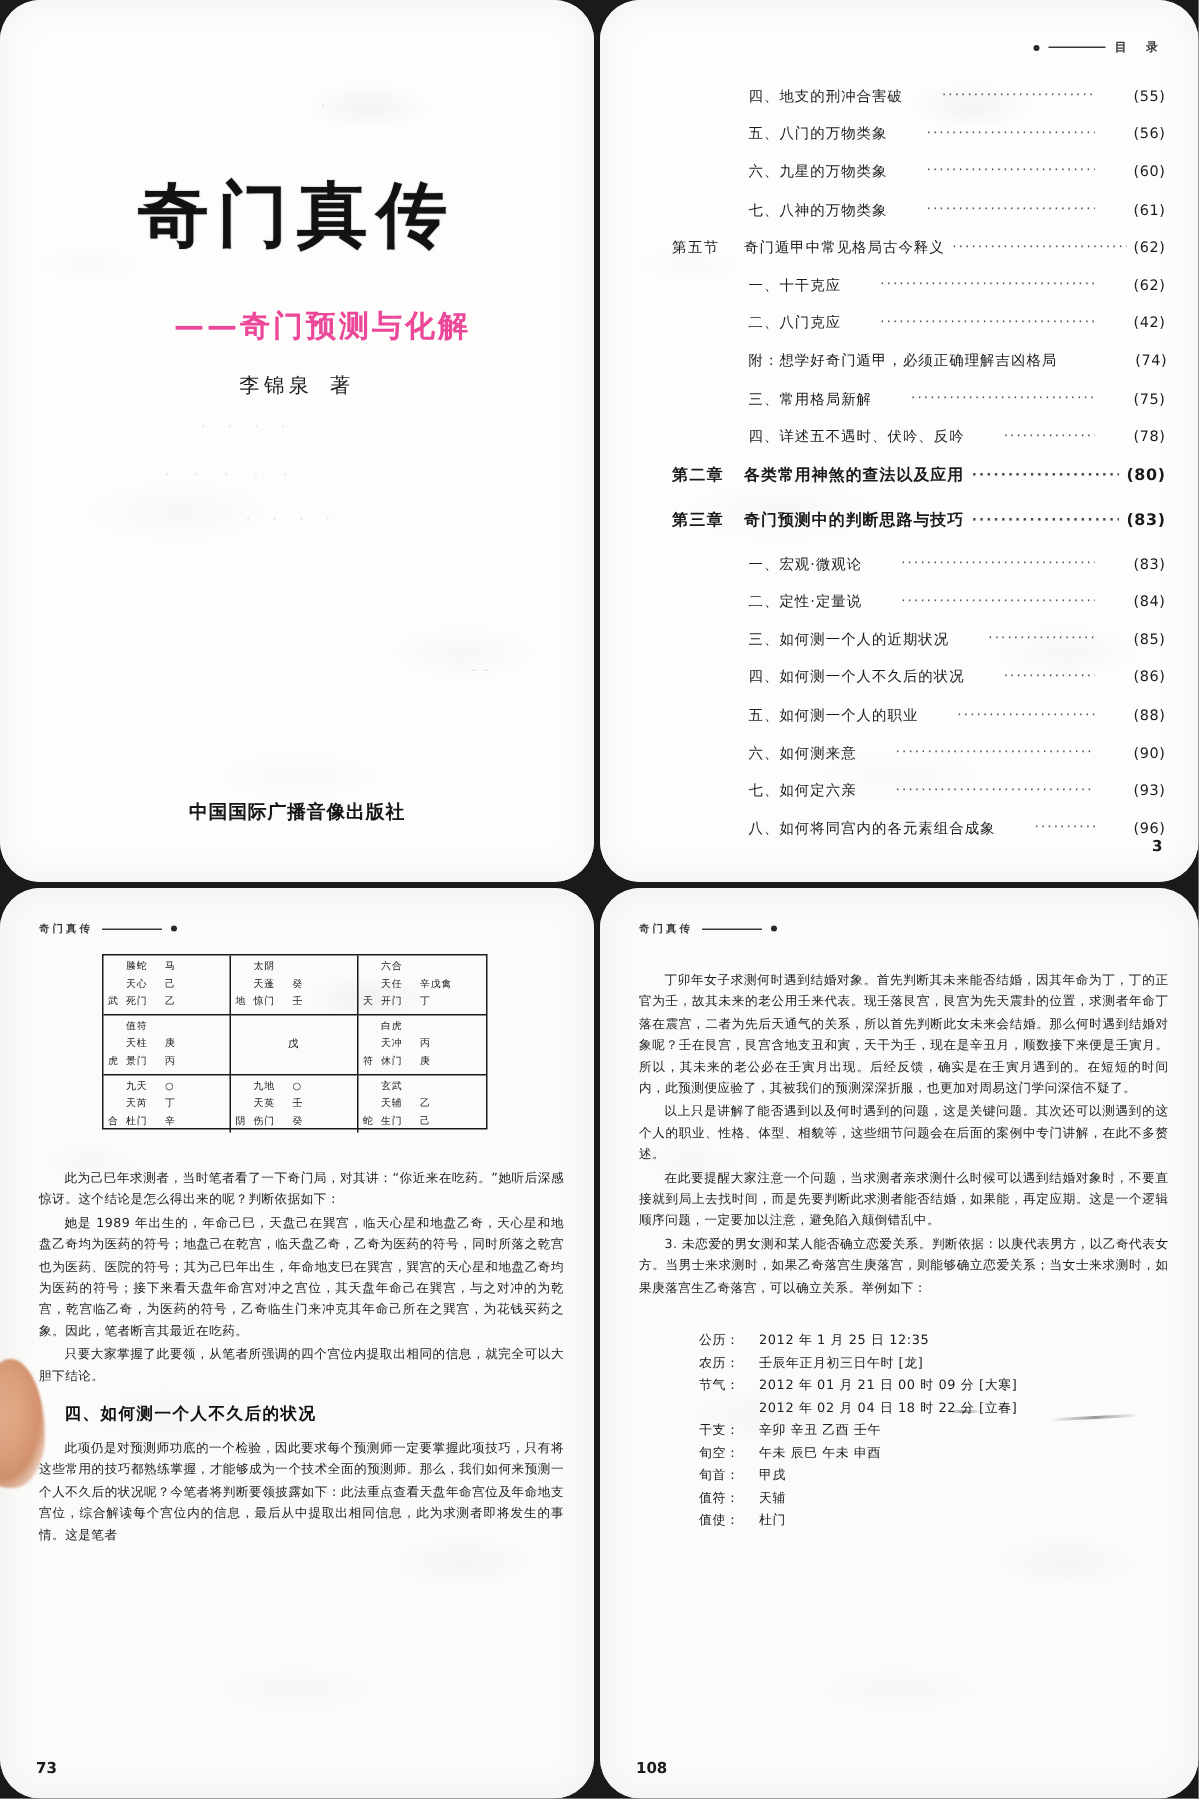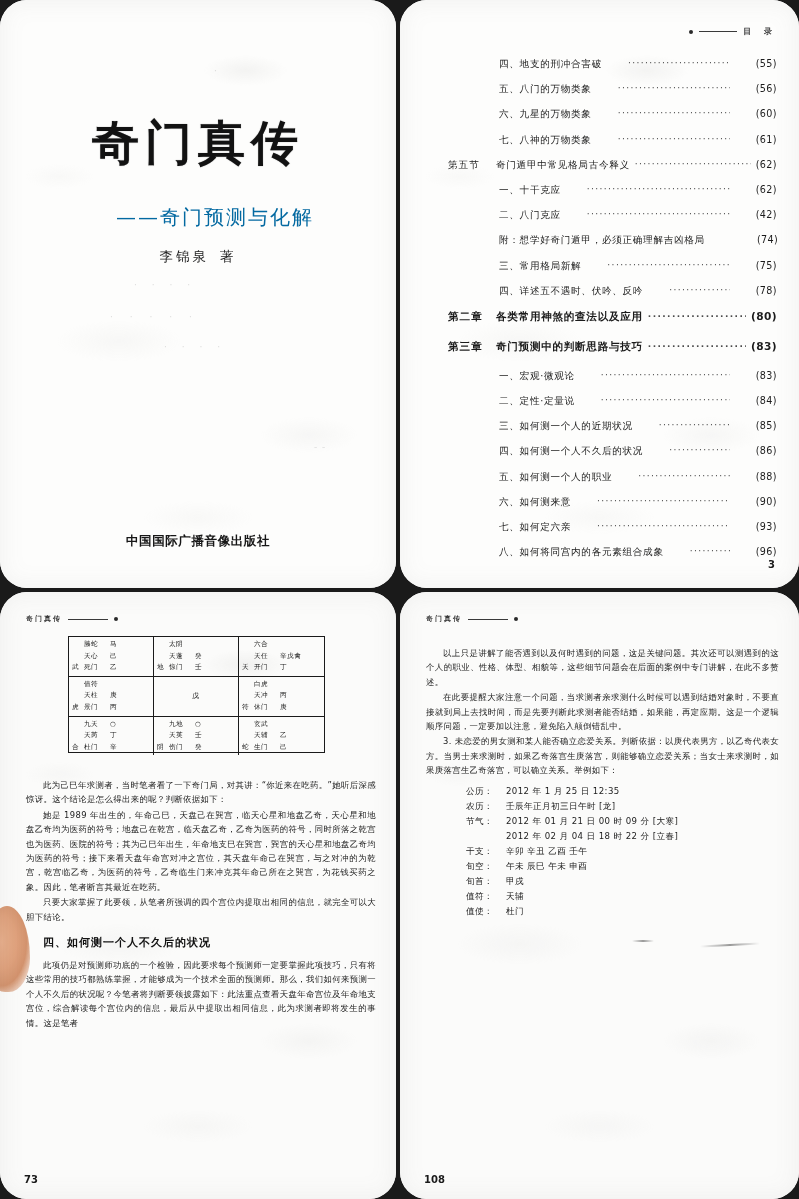--- a/index.html
+++ b/index.html
@@ -36,21 +36,21 @@
   
   .cover-inner{position:absolute;left:14px;top:12px;right:14px;bottom:12px;}
   .cover-title{
     position:absolute;left:0;right:0;top:100px;text-align:center;
     font-family:"DejaVu Sans","Liberation Sans",sans-serif;
     font-weight:bold;font-size:47px;letter-spacing:6px;color:#121212;
     text-shadow:0 0 1px rgba(0,0,0,.5);
   }
   .cover-sub{
     position:absolute;left:0;right:0;top:192px;text-align:center;
-    font-weight:normal;font-size:20px;letter-spacing:2px;color:#0369a1;
+    font-weight:bold;font-size:20px;letter-spacing:2px;color:#ec4899;
     padding-left:34px;
   }
   .cover-author{
     position:absolute;left:0;right:0;top:236px;text-align:center;
     font-size:13.5px;letter-spacing:3px;color:#1d1d1d;
   }
   .cover-author .gap{display:inline-block;width:11px;}
   .cover-pub{
     position:absolute;left:0;right:0;bottom:26px;text-align:center;
     font-weight:bold;font-size:12.5px;letter-spacing:.6px;color:#171717;
@@ -112,21 +112,21 @@
     align-items:baseline;letter-spacing:.5px;}
   .cl .gd{width:12px;flex:none;}
   .cl .a{flex:none;width:26px;}
   .cl .b{flex:none;}
   .cl.r1{padding-left:12px;}
   .cl.r2{padding-left:12px;}
   .cell.center-cell{display:flex;align-items:center;justify-content:center;}
   .cell.center-cell .mid{font-size:7px;color:#171717;letter-spacing:1px;}
 
   
-  .cal{margin-top:6px;}
+  .cal{margin-top:22px;}
   .cal-row{display:flex;font-size:8.6px;line-height:15px;color:#1b1b1b;
     letter-spacing:.4px;padding-left:40px;}
   .cal-row .k{flex:none;width:40px;}
   .cal-row .v{flex:1;}
   .cal-row.cont{padding-left:80px;}
 
   
   .thumb{position:absolute;left:-16px;top:14px;width:46px;height:86px;
     border-radius:50% 50% 46% 46%/60% 60% 40% 40%;
     background:radial-gradient(ellipse at 38% 42%, #e6a882 0%, #dd9a72 38%, #cf8a62 62%, rgba(236,196,176,.25) 88%, rgba(255,255,255,0) 100%);
@@ -452,20 +452,21 @@
     <div class="paper aged"></div>
     <div class="noise"></div>
     <div class="pg">
       <div class="run-head-l">
         <span>奇门真传</span>
         <span class="rule"></span>
         <span class="dot"></span>
       </div>
 
       <div class="body-col" style="top:54px;" id="p108-body">
+          <p class="para">丁卯年女子求测何时遇到结婚对象。首先判断其未来能否结婚，因其年命为丁，丁的正官为壬，故其未来的老公用壬来代表。现壬落艮宫，艮宫为先天震卦的位置，求测者年命丁落在震宫，二者为先后天通气的关系，所以首先判断此女未来会结婚。那么何时遇到结婚对象呢？壬在艮宫，艮宫含地支丑和寅，天干为壬，现在是辛丑月，顺数接下来便是壬寅月。所以，其未来的老公必在壬寅月出现。后经反馈，确实是在壬寅月遇到的。在短短的时间内，此预测便应验了，其被我们的预测深深折服，也更加对周易这门学问深信不疑了。</p>
           <p class="para">以上只是讲解了能否遇到以及何时遇到的问题，这是关键问题。其次还可以测遇到的这个人的职业、性格、体型、相貌等，这些细节问题会在后面的案例中专门讲解，在此不多赘述。</p>
           <p class="para">在此要提醒大家注意一个问题，当求测者亲求测什么时候可以遇到结婚对象时，不要直接就到局上去找时间，而是先要判断此求测者能否结婚，如果能，再定应期。这是一个逻辑顺序问题，一定要加以注意，避免陷入颠倒错乱中。</p>
           <p class="para">3. 未恋爱的男女测和某人能否确立恋爱关系。判断依据：以庚代表男方，以乙奇代表女方。当男士来求测时，如果乙奇落宫生庚落宫，则能够确立恋爱关系；当女士来求测时，如果庚落宫生乙奇落宫，可以确立关系。举例如下：</p>
           <div class="cal">
             <div class="cal-row">
               <span class="k">公历：</span>
               <span class="v">2012 年 1 月 25 日 12:35</span>
             </div>
             <div class="cal-row">
               <span class="k">农历：</span>

